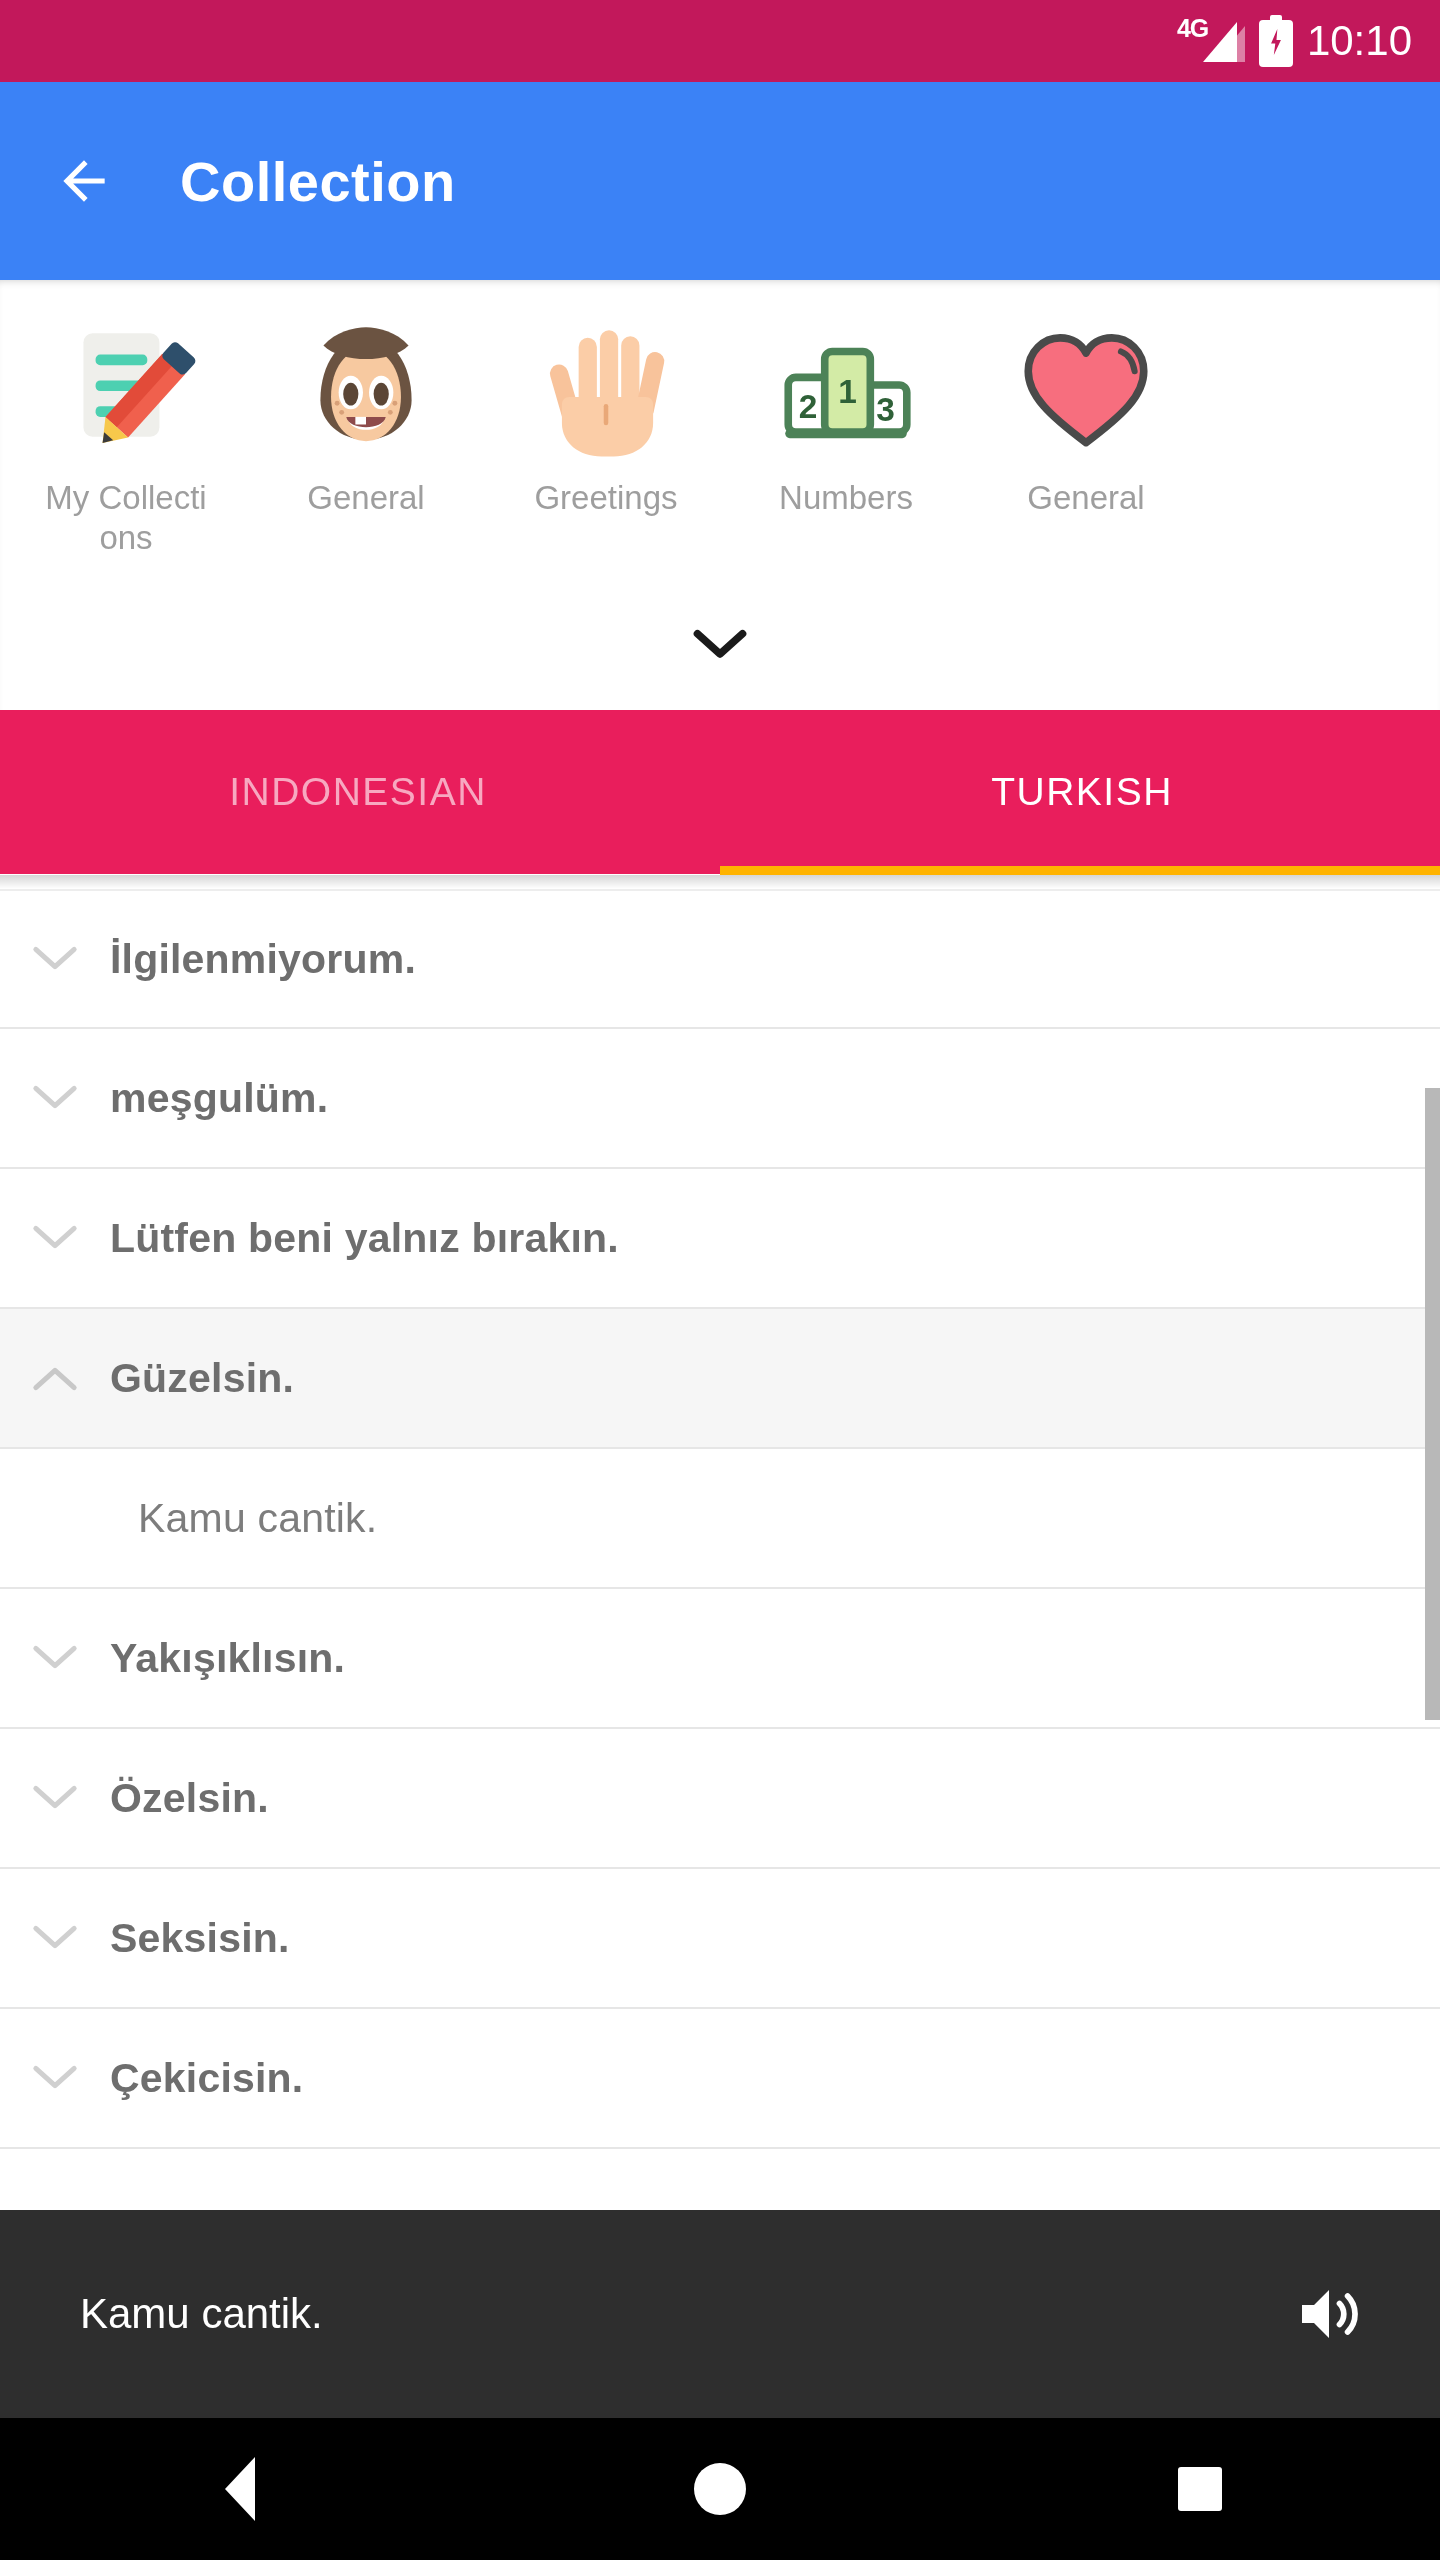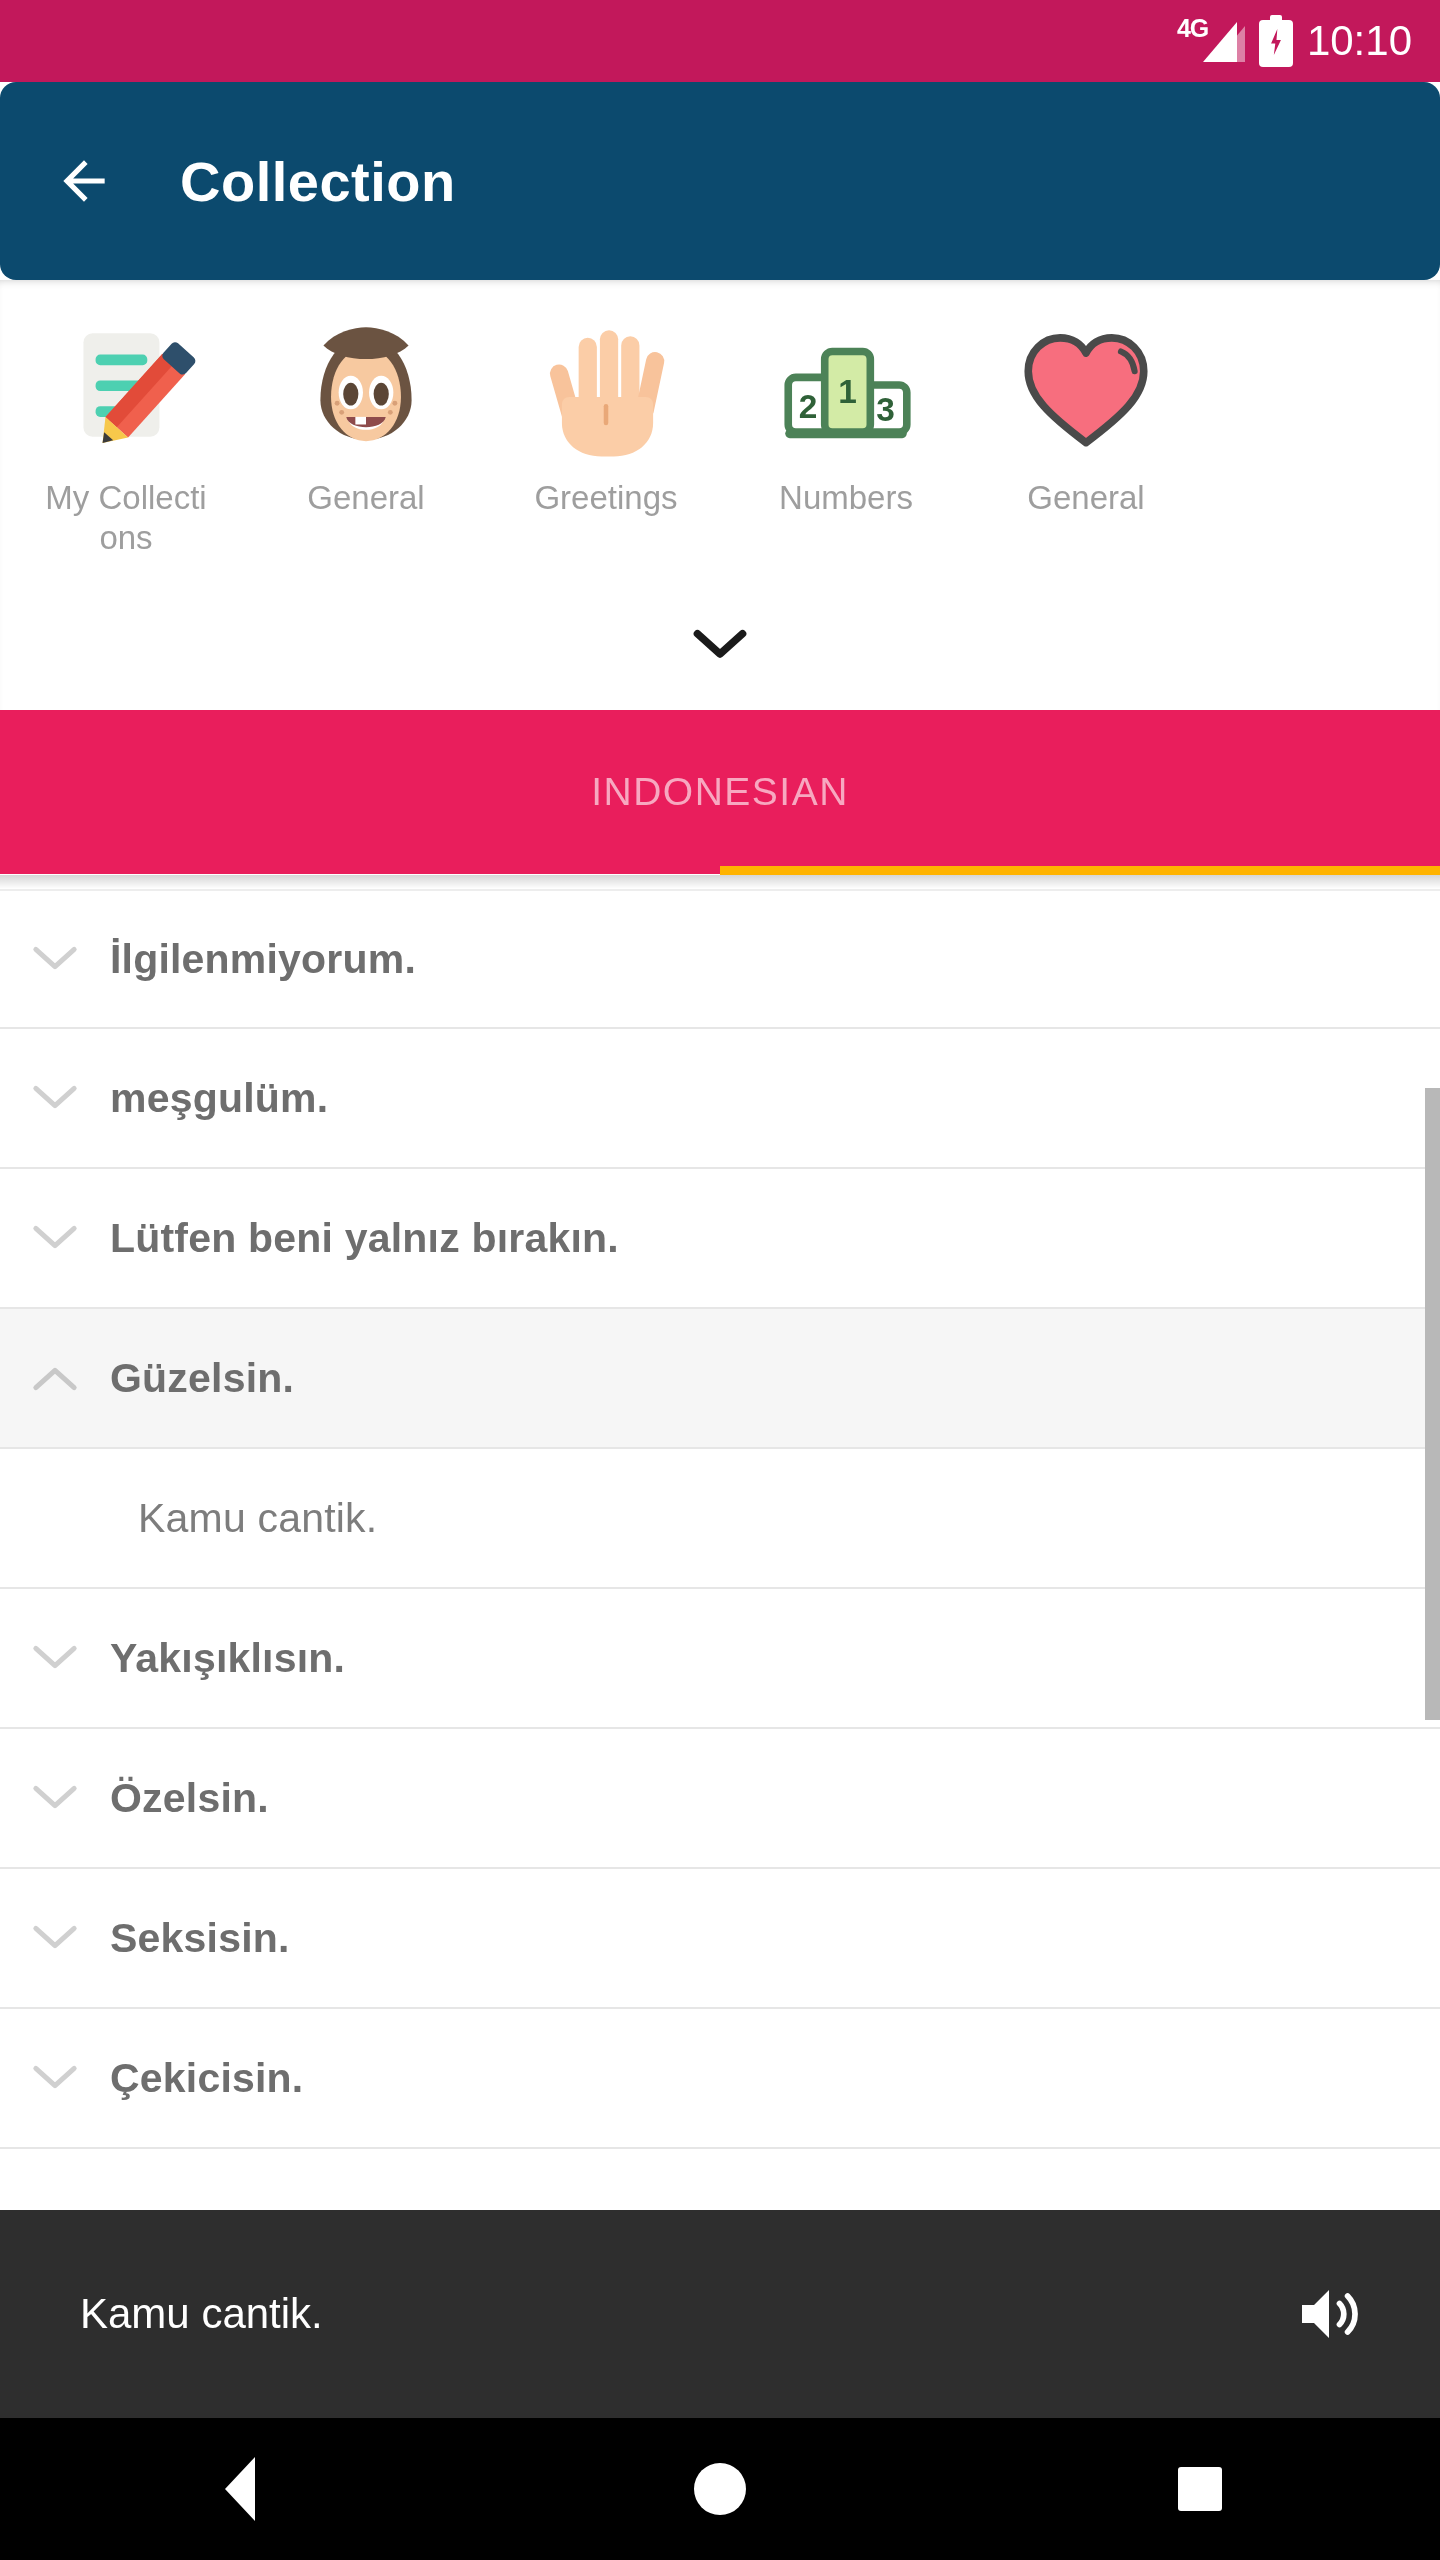--- a/index.html
+++ b/index.html
@@ -39,21 +39,21 @@
   .sb-batt .bolt{
     position:absolute; left:11px; top:14px; width:12px; height:26px;
     background:#C2185B;
     clip-path:polygon(62% 0%, 10% 56%, 45% 56%, 33% 100%, 92% 42%, 55% 42%);
   }
   .sb-time{ color:#ffffff; font-size:42px; font-weight:normal; letter-spacing:0px; line-height:1; }
 
   
   .appbar{
     position:absolute; top:82px; left:0; width:1440px; height:198px;
-    background:#0c4a6e; display:flex; align-items:center;border-radius:16px;
+    background:#3b82f6; display:flex; align-items:center;
   }
   .back-btn{
     width:120px; height:120px; margin-left:24px;
     display:flex; align-items:center; justify-content:center; cursor:pointer;
   }
   .back-btn svg{ width:62px; height:62px; }
   .appbar-title{
     color:#ffffff; font-size:56px; font-weight:bold; margin-left:36px; letter-spacing:0.5px;
   }
 
@@ -266,20 +266,23 @@
       <svg viewBox="0 0 24 14">
         <path d="M2 2l10 9 10-9" fill="none" stroke="#1A1A1A" stroke-width="3.4" stroke-linecap="round" stroke-linejoin="round"></path>
       </svg>
     </div>
   </div>
 
   <div class="tabbar">
     <div class="tab inactive">
       <span>INDONESIAN</span>
     </div>
+    <div class="tab active">
+      <span>TURKISH</span>
+    </div>
   </div>
   <div class="tab-indicator"></div>
   <div class="tab-shadow"></div>
 
   <div class="list">
 
     <div class="row">
       <div class="chev">
         <svg viewBox="0 0 24 14">
           <path d="M2 2l10 9 10-9" fill="none" stroke="#D0D0D0" stroke-width="2.6" stroke-linecap="round" stroke-linejoin="round"></path>

